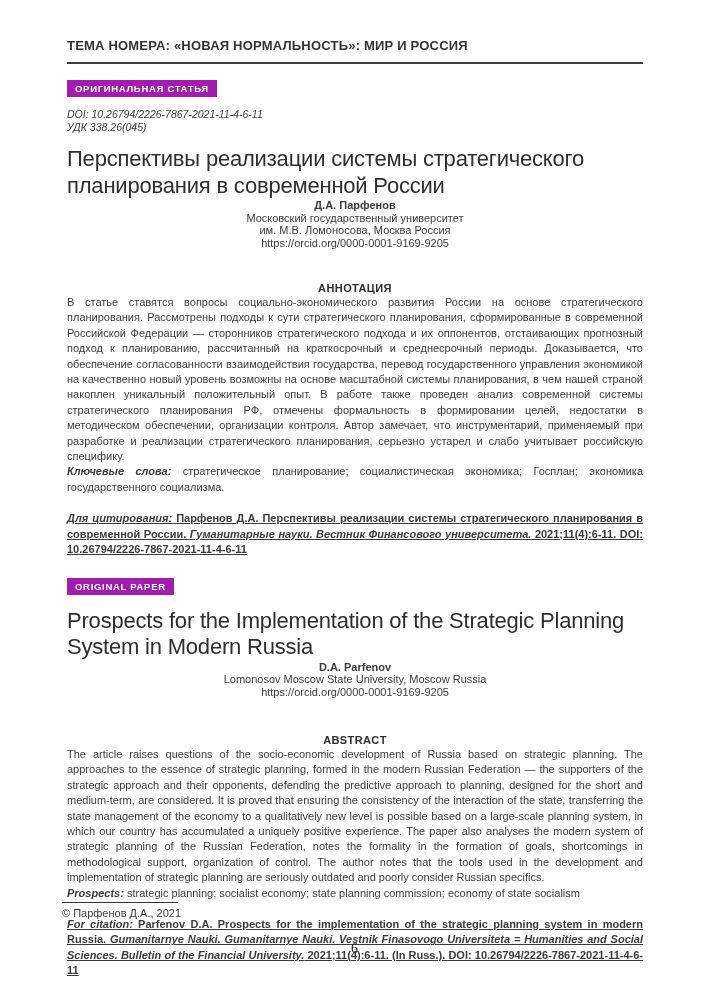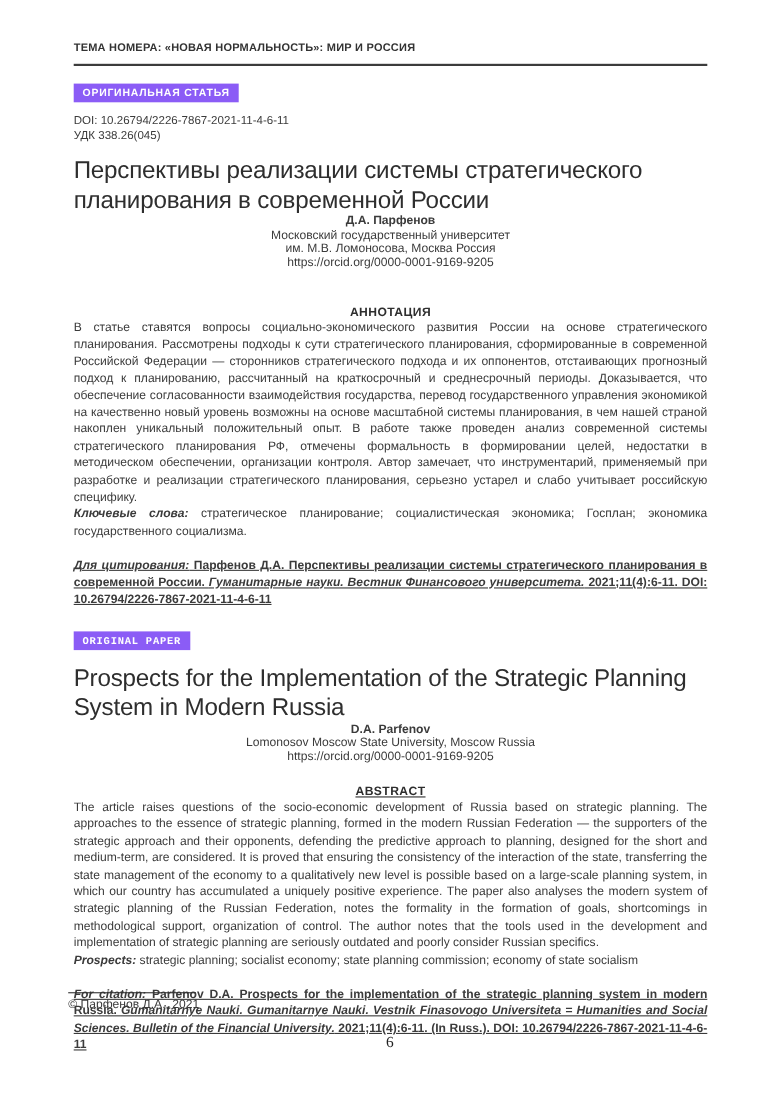--- a/index.html
+++ b/index.html
@@ -14,46 +14,47 @@
     box-sizing: border-box;
   }
   .content {
     position: absolute;
     left: 67px;
     top: 0;
     width: 576px;
   }
   .running-head {
     margin-top: 38px;
-    font-size: 10px;
+    font-size: 13px;
     font-weight: bold;
     color: #333333;
     letter-spacing: 0.2px;
   }
   .head-rule {
     border: none;
     border-top: 2px solid #3c3c3c;
     margin: 9px 0 0 0;
   }
   .badge {
     display: inline-block;
-    background: #8b5cf6;
+    background: #a21caf;
     color: #ffffff;
     font-size: 9.5px;
     font-weight: bold;
     letter-spacing: 0.7px;
     padding: 3px 8px 3px 8px;
   }
   .badge-ru { margin-top: 16px; }
-  .badge-en { margin-top: 20px; font-family: Liberation Mono, monospace; }
+  .badge-en { margin-top: 20px; }
   .meta {
     font-size: 10.5px;
     line-height: 12.5px;
     margin-top: 11px;
     color: #3b3b3b;
+    font-style: italic;
   }
   .meta div { margin: 0; }
   .article-title {
     font-size: 22px;
     line-height: 26.5px;
     font-weight: normal;
     color: #2e2e2e;
     letter-spacing: -0.2px;
     margin: 13px 0 0 0;
   }
@@ -67,21 +68,21 @@
   .author-name { font-weight: bold; }
   .section-heading {
     text-align: center;
     font-size: 11px;
     font-weight: bold;
     letter-spacing: 0.4px;
     color: #2e2e2e;
     margin: 0 0 1px 0;
   }
   .heading-ru { margin-top: 33px; }
-  .heading-en { margin-top: 20px; text-decoration: underline; }
+  .heading-en { margin-top: 36px; }
   .body-text {
     font-size: 11px;
     line-height: 15.4px;
     text-align: justify;
     margin: 0;
     color: #3b3b3b;
   }
   .citation {
     font-size: 11px;
     line-height: 15.4px;

